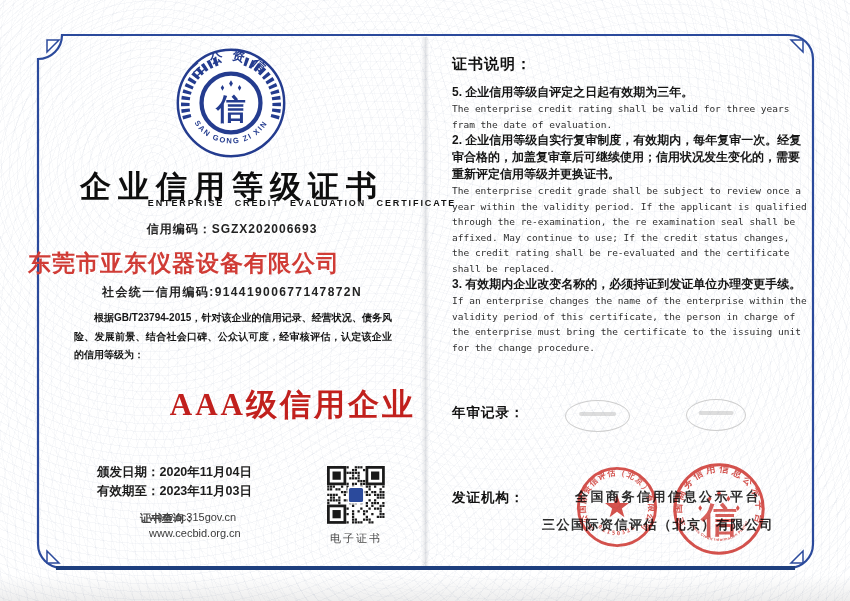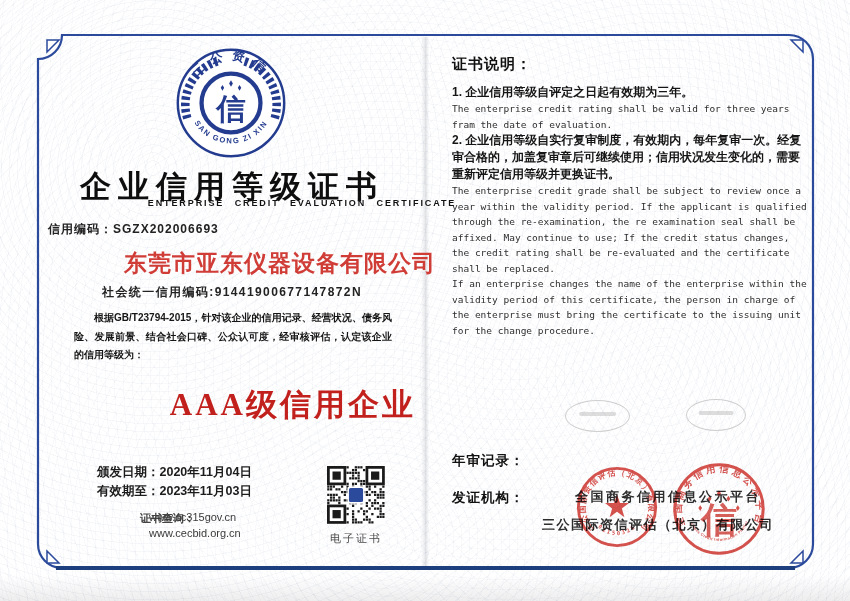--- a/index.html
+++ b/index.html
@@ -35,25 +35,25 @@
     left:48px;top:166px;width:368px;text-align:center;z-index:3;
     font-family:Liberation Serif, serif;font-weight:800;font-size:31px;
     letter-spacing:7px;color:#0e0e0e;white-space:nowrap;
   }
   .cert-subtitle{
     left:40px;top:198px;width:444px;text-align:center;z-index:3;
     font-weight:700;font-size:9px;letter-spacing:1.9px;word-spacing:6px;
     color:#111;white-space:nowrap;padding-left:40px;
   }
   .credit-no{
-    left:48px;top:221px;width:368px;z-index:3;
+    left:48px;top:221px;width:368px;text-align:center;z-index:3;
     font-weight:700;font-size:12px;letter-spacing:1px;color:#222;
   }
   .company{
-    left:28px;top:248px;width:408px;text-align:right;z-index:3;
+    left:28px;top:248px;width:408px;text-align:left;z-index:3;
     font-weight:700;font-size:23px;letter-spacing:1px;color:#d03c36;white-space:nowrap;
   }
   .uscc{
     left:48px;top:284px;width:368px;text-align:center;z-index:3;
     font-weight:700;font-size:12px;letter-spacing:1.4px;color:#222;white-space:nowrap;
   }
   .body-par{
     left:74px;top:309px;width:318px;z-index:3;text-align:justify;
     font-weight:700;font-size:10px;line-height:18.5px;color:#151515;text-indent:2em;
   }
@@ -73,21 +73,21 @@
   .qr-caption{
     left:322px;top:531px;width:68px;text-align:center;z-index:3;
     font-family:"Liberation Serif",serif;font-size:11px;letter-spacing:2px;color:#4a4a4a;
   }
 
   
   .notes-heading{left:452px;top:55px;z-index:3;font-weight:700;font-size:15px;color:#111;letter-spacing:1px;}
   .notes{left:452px;top:84px;width:358px;z-index:3;}
   .note-zh{font-weight:700;font-size:12px;line-height:17px;color:#151515;}
   .note-en{font-family:"DejaVu Sans Mono",monospace;font-size:9.5px;line-height:15.5px;color:#2e2e2e;}
-  .annual-label{left:452px;top:404px;z-index:3;font-weight:700;font-size:13.5px;letter-spacing:1px;color:#111;margin-top:48px;}
+  .annual-label{left:452px;top:404px;z-index:3;font-weight:700;font-size:13.5px;letter-spacing:1px;color:#111;}
   .oval{
     z-index:3;border:1px solid #cfcfcf;border-radius:50%;background:transparent;
   }
   .oval::after{
     content:"";position:absolute;left:50%;top:44%;transform:translate(-50%,-50%);
     width:60%;height:4px;background:rgba(180,180,180,.45);border-radius:2px;
   }
   .oval1{left:565px;top:400px;width:63px;height:30px;}
   .oval2{left:686px;top:399px;width:58px;height:30px;}
   .issuer-label{left:452px;top:489px;z-index:3;font-weight:700;font-size:13.5px;letter-spacing:1px;color:#111;text-align:right;}
@@ -302,28 +302,29 @@
       <rect x="5.6" y="44.8" width="8.399999999999999" height="8.399999999999999" fill="#1a1a1a"></rect>
     </g>
   <rect x="21.5" y="21.5" width="16" height="16" rx="2.5" fill="#2b4a9c" stroke="#fff" stroke-width="1.6"></rect>
 </svg>
 <div class="abs qr-caption">电子证书</div>
 
 <div class="abs notes-heading">证书说明：</div>
 
 <div class="abs notes">
   <div>
-    <div class="note-zh">1. 企业信用等级自评定之日起有效期为三年。</div>
+    <div class="note-zh">5. 企业信用等级自评定之日起有效期为三年。</div>
     <div class="note-en">The enterprise credit rating shall be valid for three years fram the date of evaluation.</div>
   </div>
   <div>
     <div class="note-zh">2. 企业信用等级自实行复审制度，有效期内，每年复审一次。经复审合格的，加盖复审章后可继续使用；信用状况发生变化的，需要重新评定信用等级并更换证书。</div>
     <div class="note-en">The enterprise credit grade shall be subject to review once a year within the validity period. If the applicant is qualified through the re-examination, the re examination seal shall be affixed. May continue to use; If the credit status changes, the credit rating shall be re-evaluated and the certificate shall be replaced.</div>
   </div>
   <div>
+    <div class="note-zh">3. 有效期内企业改变名称的，必须持证到发证单位办理变更手续。</div>
     <div class="note-en">If an enterprise changes the name of the enterprise within the validity period of this certificate, the person in charge of the enterprise must bring the certificate to the issuing unit for the change procedure.</div>
   </div>
 </div>
 
 <div class="abs annual-label">年审记录：</div>
 <div class="abs oval oval1"></div>
 <div class="abs oval oval2"></div>
 
 <div class="abs issuer-label">发证机构：</div>
 <div class="abs issuer-line issuer-line1">全国商务信用信息公示平台</div>

